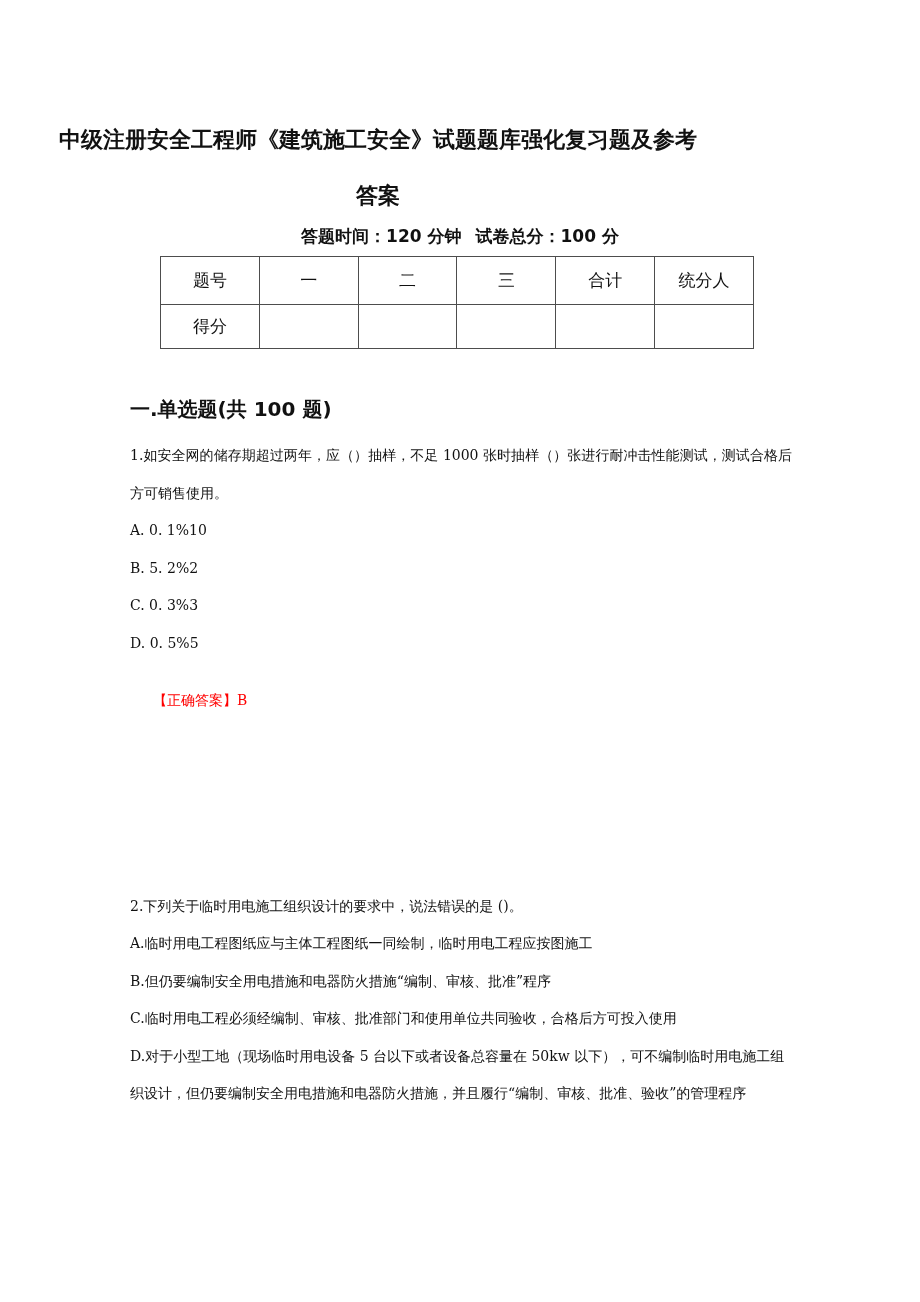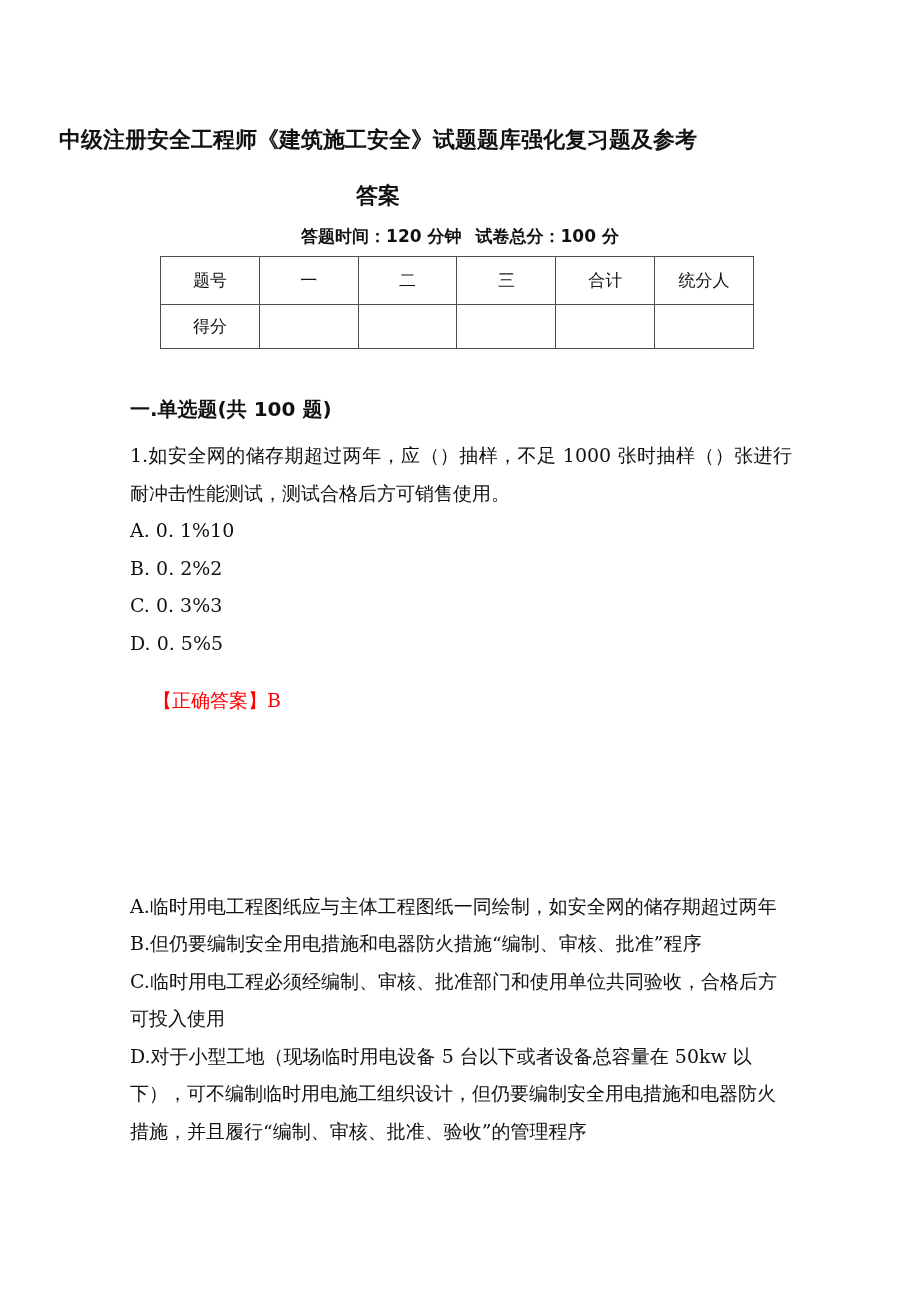--- a/index.html
+++ b/index.html
@@ -67,21 +67,21 @@
     font-weight: bold;
     font-size: 20px;
     line-height: 30px;
     color: #111111;
   }
   .content {
     position: absolute;
     top: 437px;
     left: 130px;
     width: 662px;
-    font-size: 19px;
+    font-size: 14px;
     line-height: 37.5px;
     color: #111111;
   }
   .question-block .q-text { text-align: justify; }
   .answer-line {
     margin-top: 20px;
     color: #ff0000;
     margin-left: 23px;
   }
   .question-2 { margin-top: 168px; }
@@ -122,30 +122,31 @@
     </tbody>
   </table>
 
   <div class="section-heading">一.单选题(共 100 题)</div>
 
   <div class="content">
 
     <div class="question-block question-1">
       <div class="q-text">1.如安全网的储存期超过两年，应（）抽样，不足 1000 张时抽样（）张进行耐冲击性能测试，测试合格后方可销售使用。</div>
       <div class="option">A. 0. 1%10</div>
-      <div class="option">B. 0. 2%2</div>
+      <div class="option">B. 5. 2%2</div>
       <div class="option">C. 0. 3%3</div>
       <div class="option">D. 0. 5%5</div>
       <div class="answer-line">
         <span>【正确答案】</span><span>B</span>
       </div>
     </div>
 
     <div class="question-block question-2">
-      <div class="option">A.临时用电工程图纸应与主体工程图纸一同绘制，如安全网的储存期超过两年</div>
+      <div class="q-text">2.下列关于临时用电施工组织设计的要求中，说法错误的是 ()。</div>
+      <div class="option">A.临时用电工程图纸应与主体工程图纸一同绘制，临时用电工程应按图施工</div>
       <div class="option">B.但仍要编制安全用电措施和电器防火措施“编制、审核、批准”程序</div>
       <div class="option">C.临时用电工程必须经编制、审核、批准部门和使用单位共同验收，合格后方可投入使用</div>
       <div class="option">D.对于小型工地（现场临时用电设备 5 台以下或者设备总容量在 50kw 以下），可不编制临时用电施工组织设计，但仍要编制安全用电措施和电器防火措施，并且履行“编制、审核、批准、验收”的管理程序</div>
     </div>
 
   </div>
 
 </div>
 
 </body></html>

